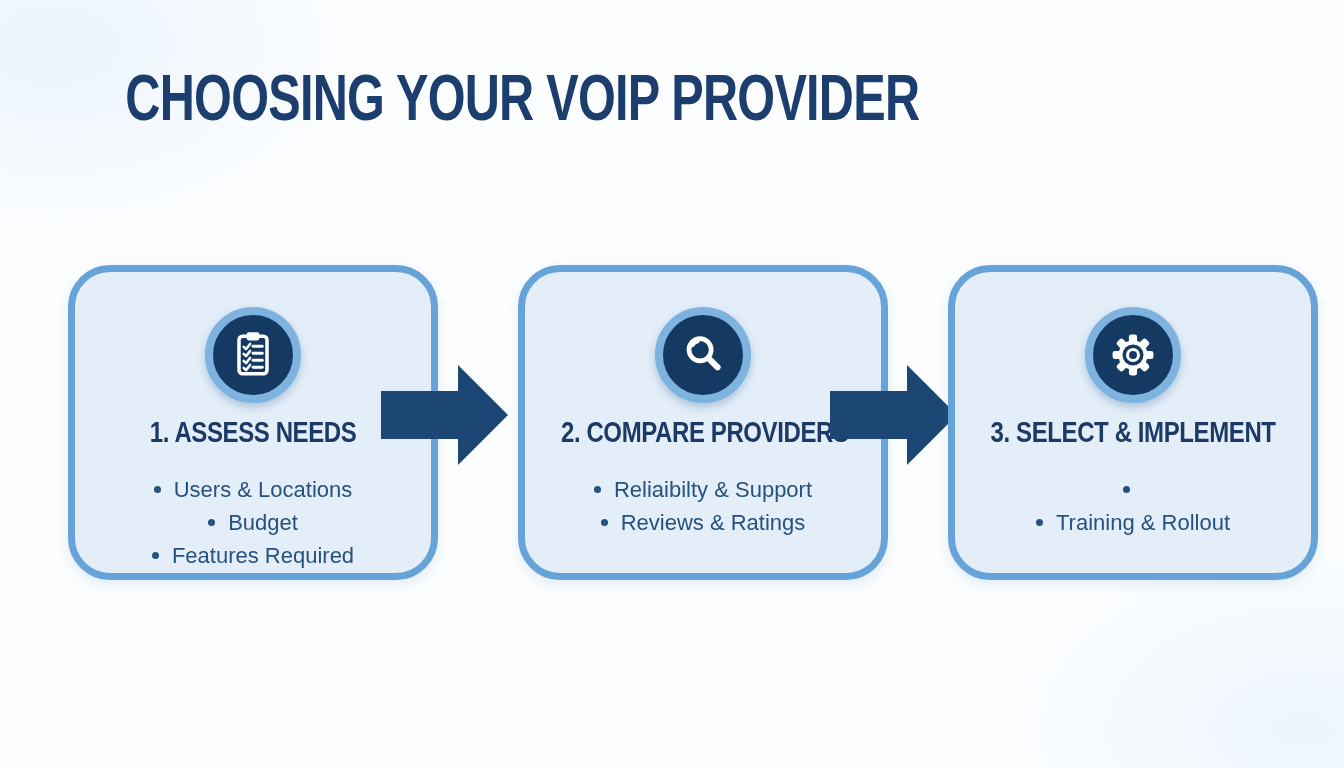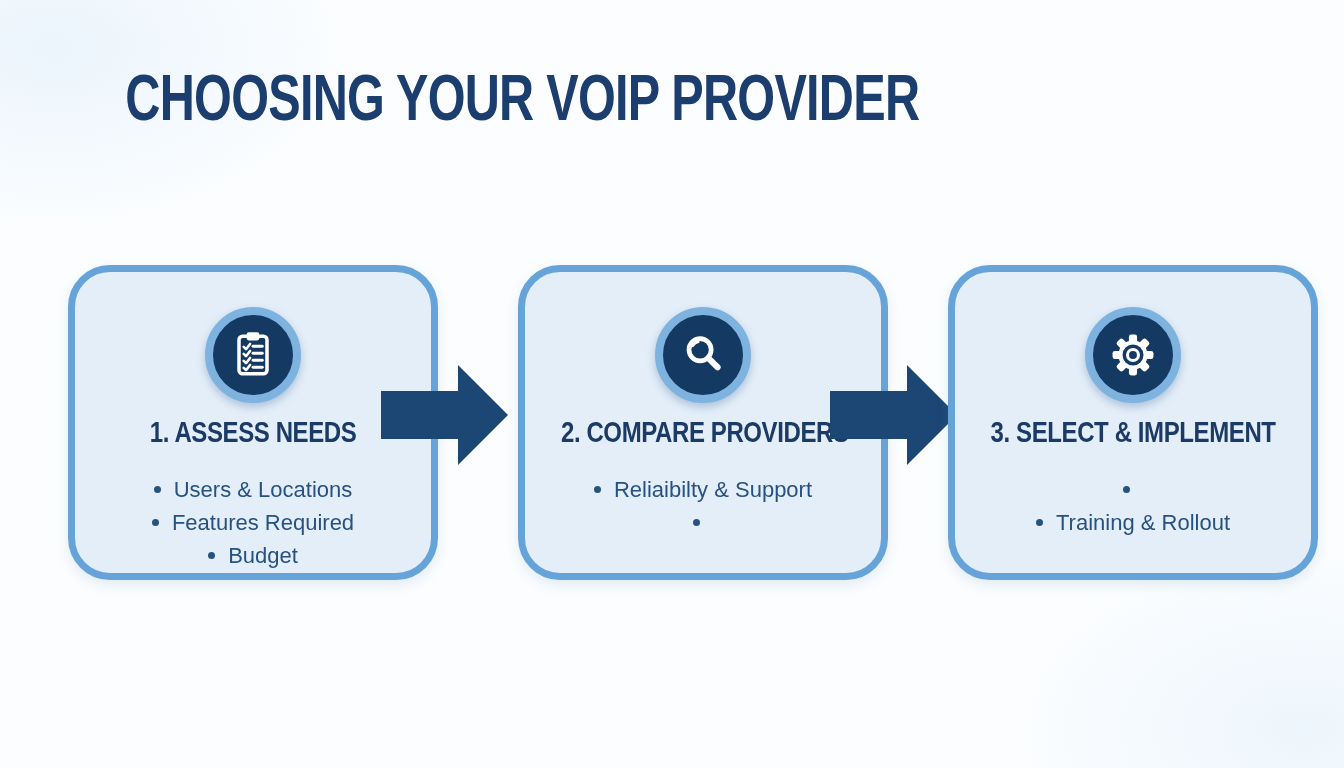--- a/index.html
+++ b/index.html
@@ -96,42 +96,42 @@
         <polyline points="16,29 18,31 21.5,26.5" fill="none" stroke="#ffffff" stroke-width="2.2" stroke-linecap="round" stroke-linejoin="round"></polyline>
         <line x1="24" y1="28.5" x2="32" y2="28.5" stroke="#ffffff" stroke-width="2.4" stroke-linecap="round"></line>
         <polyline points="16,35 18,37 21.5,32.5" fill="none" stroke="#ffffff" stroke-width="2.2" stroke-linecap="round" stroke-linejoin="round"></polyline>
         <line x1="24" y1="34.5" x2="32" y2="34.5" stroke="#ffffff" stroke-width="2.4" stroke-linecap="round"></line>
       </svg>
     </span>
     <h2 class="step-heading"><span class="h-inner">1. ASSESS NEEDS</span></h2>
     <br>
     <ul class="bullets">
       <li><span class="dot"></span><span>Users &amp; Locations</span></li>
+      <li><span class="dot"></span><span>Budget</span></li>
       <li><span class="dot"></span><span>Features Required</span></li>
-      <li><span class="dot"></span><span>Budget</span></li>
     </ul>
   </section>
 
   <svg class="flow-arrow arrow-1" viewBox="0 0 127 100">
     <polygon points="0,26 77,26 77,0 127,50 77,100 77,74 0,74"></polygon>
   </svg>
 
   <section class="step-card card-2">
     <span class="icon-badge">
       <svg viewBox="0 0 48 48">
         <circle cx="21.5" cy="19.5" r="9.5" fill="none" stroke="#ffffff" stroke-width="4"></circle>
         <path d="M15.2,16.2 A7.5,7.5 0 0 1 20,12.6" fill="none" stroke="#ffffff" stroke-width="2.2" stroke-linecap="round"></path>
         <line x1="28.6" y1="26.6" x2="36.5" y2="34.5" stroke="#ffffff" stroke-width="5.2" stroke-linecap="round"></line>
       </svg>
     </span>
     <h2 class="step-heading"><span class="h-inner">2. COMPARE PROVIDERS</span></h2>
     <br>
     <ul class="bullets">
       <li><span class="dot"></span><span>Reliaibilty &amp; Support</span></li>
-      <li><span class="dot"></span></li>
+      <li><span class="dot"></span><span>Reviews &amp; Ratings</span></li>
     </ul>
   </section>
 
   <svg class="flow-arrow arrow-2" viewBox="0 0 127 100">
     <polygon points="0,26 77,26 77,0 127,50 77,100 77,74 0,74"></polygon>
   </svg>
 
   <section class="step-card card-3">
     <span class="icon-badge">
       <svg viewBox="0 0 48 48">

